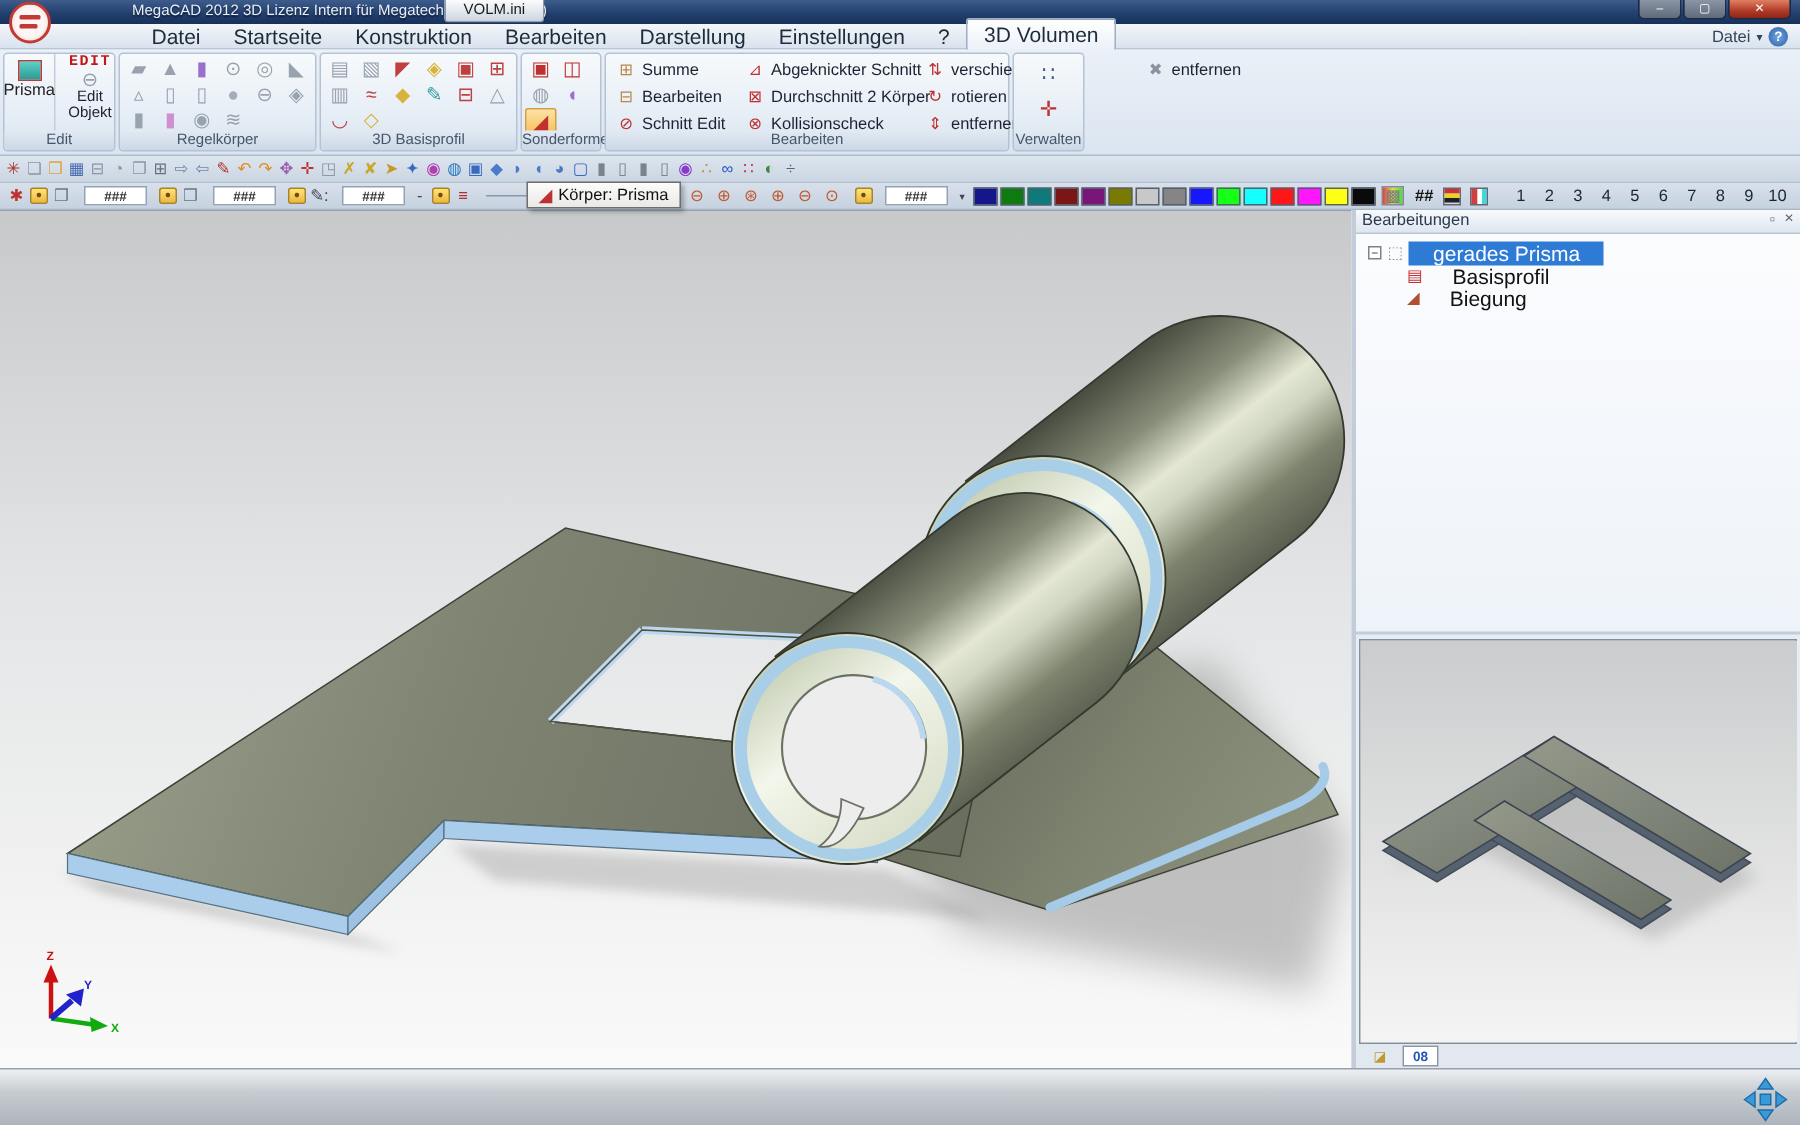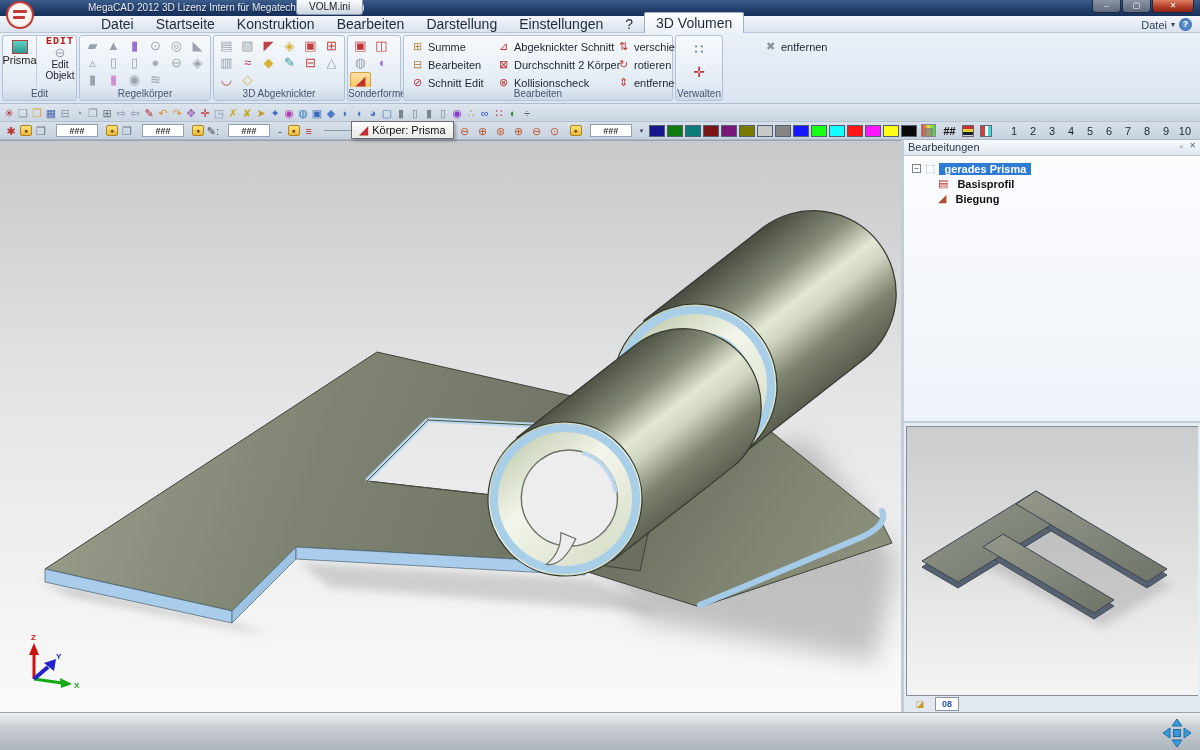--- a/index.html
+++ b/index.html
@@ -82,21 +82,21 @@
   .viewport { position:absolute; left:0; top:140px; width:901px; height:572px; border-top:1px solid #97a3b2; background:#e8e8e8; }
   .rightpanel { position:absolute; left:901px; top:140px; width:299px; height:572px; background:#e7edf5; border-left:3px solid #c3cdda; }
   .rp-header { height:16px; background:linear-gradient(#f8fafc,#dde6f0); border-bottom:1px solid #b9c4d2;
     font-size:11px; color:#2b3a4e; padding:1px 4px; position:relative; }
   .rp-btns { position:absolute; right:4px; top:1px; color:#5a6878; font-size:10px; display:flex; gap:6px; }
   .tree { height:267px; background:linear-gradient(#fbfcfe,#eef3f9); border-bottom:2px solid #c3cdda; padding:5px 0 0 8px; }
   .tree-row { display:flex; align-items:center; height:15px; gap:4px; }
   .tree-row.child { padding-left:26px; }
   .expander { width:9px; height:9px; border:1px solid #7a8290; background:#fff; font-size:8px; line-height:7px; text-align:center; color:#333; }
   .tree-ico { font-size:11px; }
-  .tree-label { font-size:11px; padding:0 5px; color:#111;font-weight:bold; }
+  .tree-label { font-size:14px; padding:0 16px; color:#111; }
   .tree-row.selected .tree-label { background:#2e7bd6; color:#fff; }
   .preview-wrap { margin:3px 2px 0 2px; height:270px; border:1px solid #838e9b; background:#ddd; }
   .rp-tabs { height:16px; display:flex; align-items:center; gap:3px; padding-left:4px; background:#e1e8f0; }
   .rp-tab { width:24px; height:14px; text-align:center; font-size:9px; line-height:13px; border:1px solid transparent; }
   .rp-tab.selected { background:#fff; border-color:#8a96a6; }
 
   
   .statusbar { position:absolute; left:0; top:712px; width:1200px; height:38px;
     background:linear-gradient(#eef0f2 0%,#c7ccd2 40%,#aeb4bc 100%); border-top:1px solid #98a1ac; }
   .pan-icon { position:absolute; right:8px; top:5px; }
@@ -189,21 +189,21 @@
           <div class="gi" style="color: rgb(192, 64, 64);">⊞</div>
           <div class="gi" style="color: rgb(153, 163, 174);">▥</div>
           <div class="gi" style="color: rgb(192, 64, 64);">≈</div>
           <div class="gi" style="color: rgb(216, 178, 58);">◆</div>
           <div class="gi" style="color: rgb(42, 154, 154);">✎</div>
           <div class="gi" style="color: rgb(192, 64, 64);">⊟</div>
           <div class="gi" style="color: rgb(153, 163, 174);">△</div>
           <div class="gi" style="color: rgb(192, 64, 64);">◡</div>
           <div class="gi" style="color: rgb(216, 178, 58);">◇</div>
         </div>
-      <div class="rgroup-label">3D Abgeknickter</div>
+      <div class="rgroup-label">3D Basisprofil</div>
     </div>
 
     <div class="rgroup g-sonder">
       <div class="icon-grid">
 
       <div class="gi" style="color: rgb(192, 48, 48);">▣</div>
           <div class="gi" style="color: rgb(192, 48, 48);">◫</div>
           <div class="gi" style="color: rgb(153, 163, 174);">◍</div>
           <div class="gi" style="color: rgb(154, 111, 208);">◖</div>
           <div class="gi active" style="color: rgb(192, 48, 48);">◢</div>

